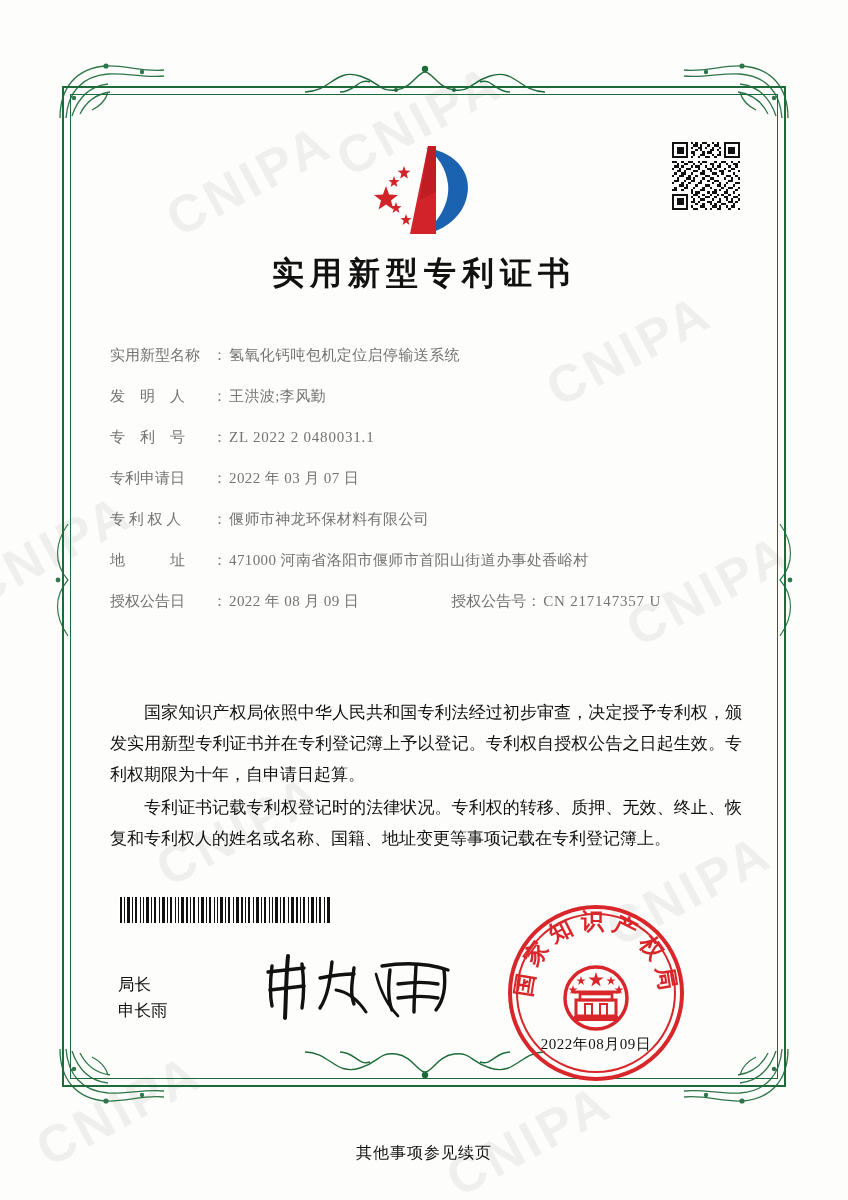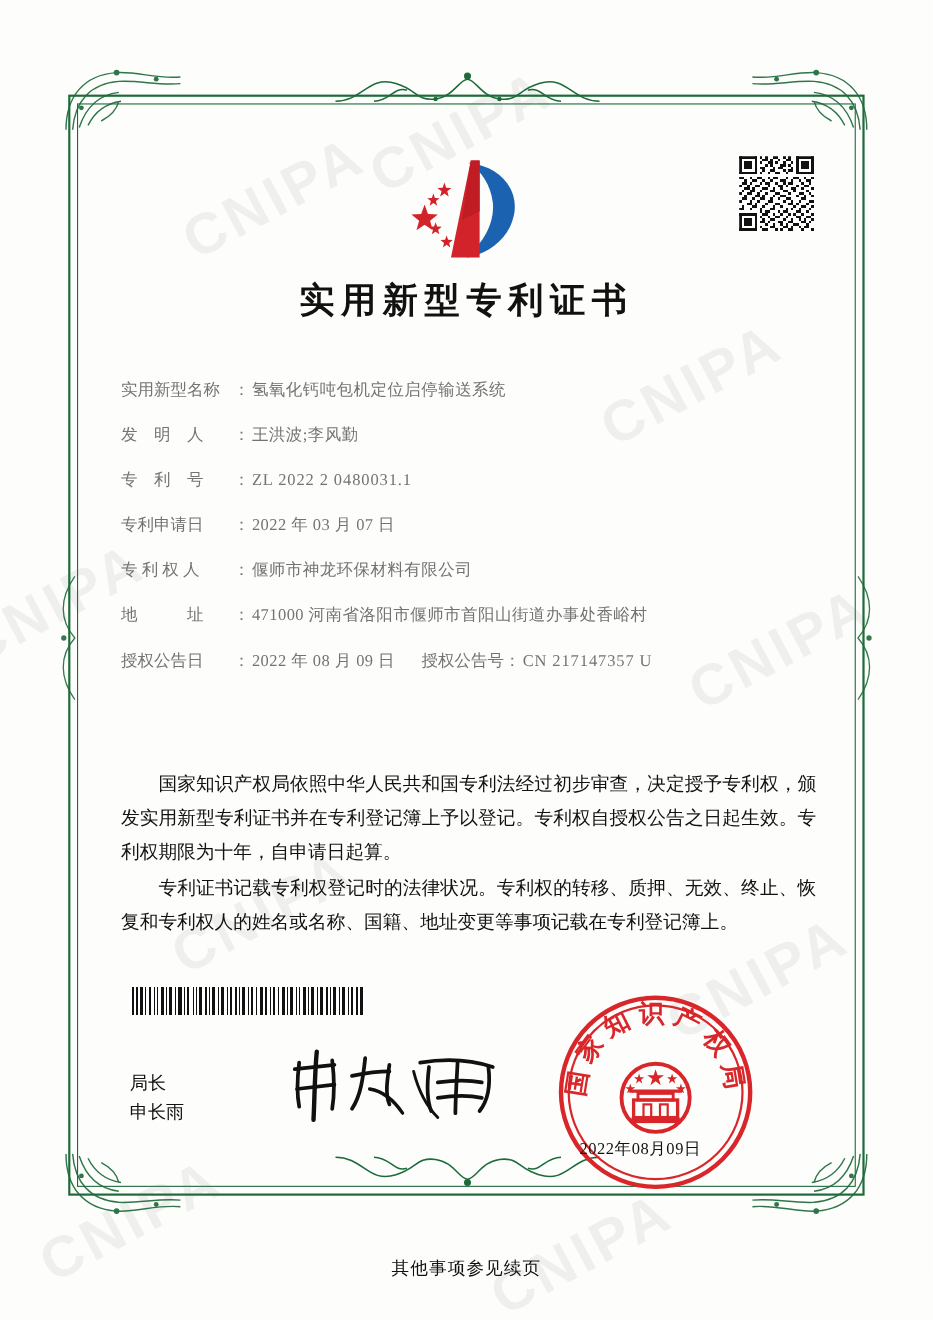--- a/index.html
+++ b/index.html
@@ -162,21 +162,21 @@
   .field-label {
     width: 102px;
     flex: 0 0 102px;
     letter-spacing: 0px;
   }
   .field-colon { margin-right: 2px; }
   .field-value { letter-spacing: .4px; }
   .field-value.lat { font-family: "Liberation Serif", serif; letter-spacing: .8px; }
 
   .row-split { display: flex; align-items: baseline; }
-  .split-second { margin-left: 24px; display: flex; align-items: baseline; white-space: nowrap; }
+  .split-second { margin-left: 92px; display: flex; align-items: baseline; white-space: nowrap; }
   .split-second .field-label { width: auto; flex: 0 0 auto; }
 
   
   .paras {
     position: absolute;
     left: 110px;
     top: 697px;
     width: 632px;
     font-size: 17px;
     line-height: 31px;
@@ -221,21 +221,21 @@
   .seal {
     position: absolute;
     left: 505px;
     top: 902px;
     width: 182px;
     height: 182px;
   }
   .seal svg { display:block; width:100%; height:100%; }
   .seal-date {
     position: absolute;
-    left: 491px;
+    left: 505px;
     top: 1035px;
     width: 182px;
     text-align: center;
     font-size: 15px;
     color: #111;
     letter-spacing: .5px;
   }
 
   
   .page-num {

